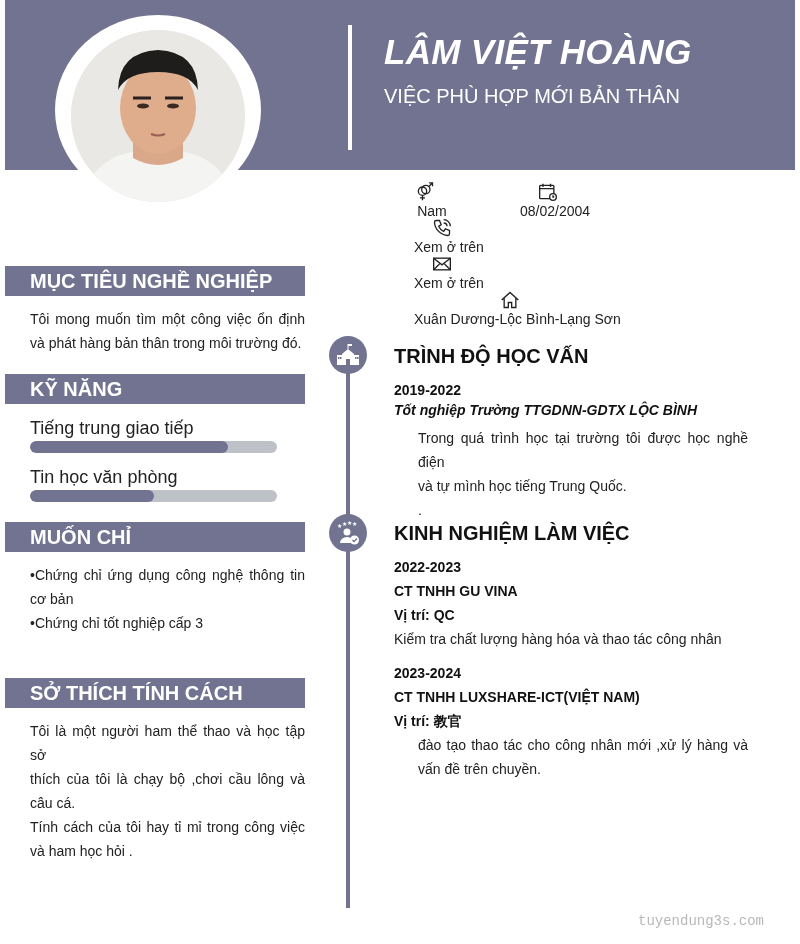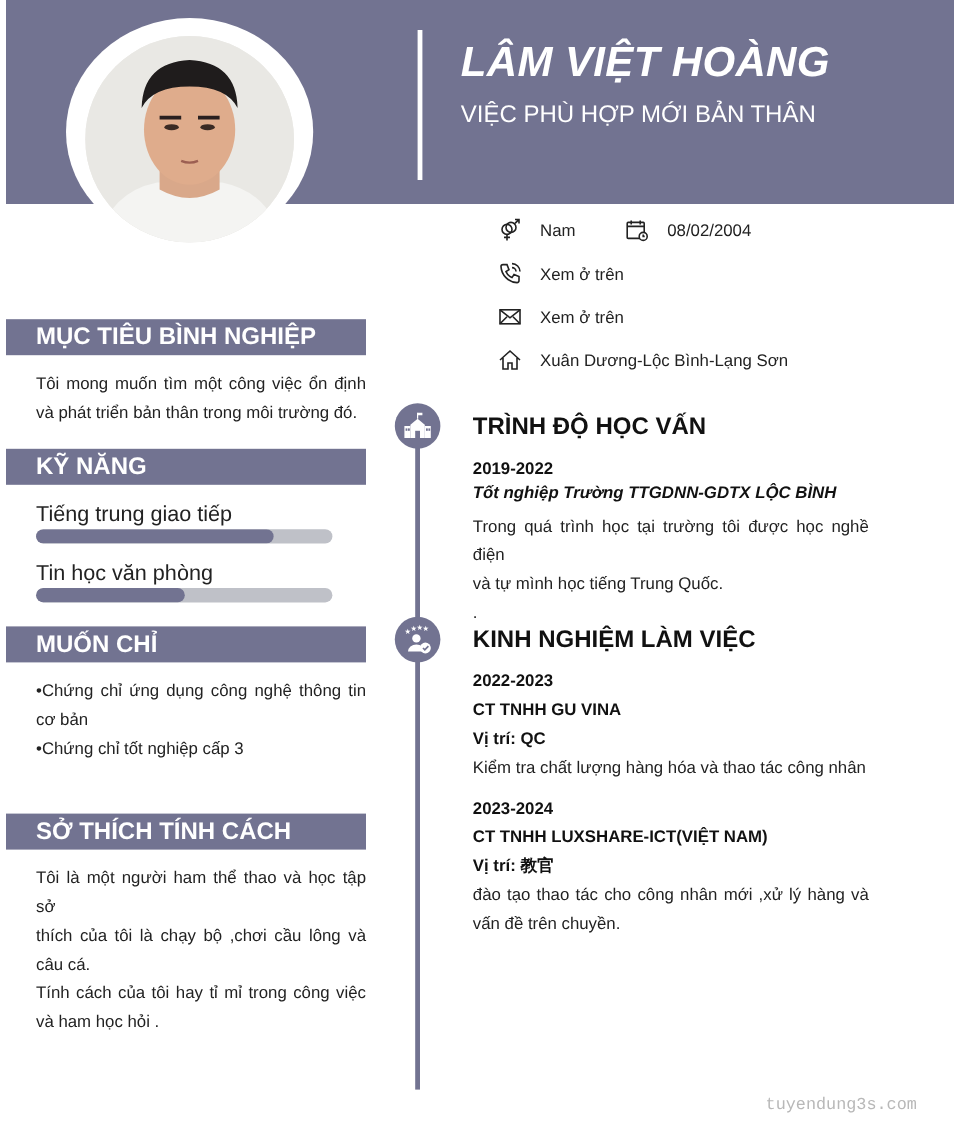--- a/index.html
+++ b/index.html
@@ -8,38 +8,38 @@
 
   .header-band { position: absolute; left: 5px; top: 0; width: 790px; height: 170px; background: #727391; }
   .avatar-ring { position: absolute; left: 55px; top: 15px; width: 206px; height: 190px; border-radius: 50%; background: #fff; }
   .avatar { position: absolute; left: 71px; top: 30px; width: 174px; height: 172px; border-radius: 50%; overflow: hidden; background: #ecebe8; }
   .avatar svg { width: 100%; height: 100%; display: block; }
 
   .title-bar { position: absolute; left: 348px; top: 25px; width: 4px; height: 125px; background: #fff; }
   .name { position: absolute; left: 384px; top: 32px; font-size: 35px; font-weight: bold; color: #fff; letter-spacing: 0.3px; font-style: italic; }
   .subtitle { position: absolute; left: 384px; top: 80px; width: 380px; font-size: 20px; line-height: 33px; color: #fff; }
 
-  .info { position: absolute; font-size: 14px; color: #222; display: flex; align-items: center; }
+  .info { position: absolute; font-size: 14px; color: #222; display: flex; align-items: center; flex-direction: column; }
   .info .ic { width: 22px; height: 22px; margin-right: 14px; display: inline-flex; align-items: center; justify-content: center; }
   .info svg { width: 20px; height: 20px; }
 
   .sec-head { position: absolute; left: 5px; width: 300px; height: 30px; background: #727391; color: #fff; font-weight: bold; font-size: 20px; line-height: 30px; padding-left: 25px; }
   .para { position: absolute; left: 30px; width: 275px; font-size: 14px; line-height: 24px; color: #222; text-align: justify; }
   .skill-label { position: absolute; left: 30px; font-size: 18px; color: #222; }
   .bar { position: absolute; left: 30px; width: 247px; height: 12px; border-radius: 6px; background: #bfc1c8; overflow: hidden; }
   .bar .fill { height: 100%; background: #727391; border-radius: 6px; }
 
   .timeline { position: absolute; left: 346px; top: 355px; width: 4px; height: 553px; background: #727391; }
   .tl-dot { position: absolute; width: 38px; height: 38px; border-radius: 50%; background: #727391; display: flex; align-items: center; justify-content: center; }
   .tl-dot svg { width: 26px; height: 26px; }
 
   .r-head { position: absolute; left: 394px; font-size: 20px; font-weight: bold; color: #111; }
   .r-line { position: absolute; left: 394px; font-size: 14px; color: #222; width: 330px; }
   .r-bold { font-weight: bold; color: #111; }
-  .r-para { line-height: 24px; text-align: justify; }
+  .r-para { line-height: 24px; text-align: justify; margin-left: 24px; }
 
   .watermark { position: absolute; left: 638px; top: 913px; font-family: "Liberation Mono", "DejaVu Sans Mono", monospace; font-size: 14px; color: #b8b8b8; }
 </style>
 </head>
 <body>
 
 <div class="header-band"></div>
 <div class="avatar-ring"></div>
 <div class="avatar">
   <svg viewBox="0 0 174 172">
@@ -102,24 +102,24 @@
 </div>
 <div class="info" style="left:414px; top:289px;">
   <span class="ic">
     <svg viewBox="0 0 24 24" fill="none" stroke="#222" stroke-width="1.6">
         <path d="M2 12L12 3l10 9M5 10v11h5v-6h4v6h5V10"></path>
       </svg>
   </span>
   <span>Xuân Dương-Lộc Bình-Lạng Sơn</span>
 </div>
 
-<div class="sec-head" style="top:266px;">MỤC TIÊU BÌNH NGHIỆP</div>
+<div class="sec-head" style="top:266px;">MỤC TIÊU NGHỀ NGHIỆP</div>
 <div class="para" style="top:307px;">
   <div style="text-align-last:justify;">Tôi mong muốn tìm một công việc ổn định</div>
-  <div>và phát triển bản thân trong môi trường đó.</div>
+  <div>và phát hàng bản thân trong môi trường đó.</div>
 </div>
 
 <div class="sec-head" style="top:374px;">KỸ NĂNG</div>
 <div class="skill-label" style="top:418px;">Tiếng trung giao tiếp</div>
 <div class="bar" style="top:441px;">
     <div class="fill" style="width:80%;"></div>
   </div>
 <div class="skill-label" style="top:467px;">Tin học văn phòng</div>
 <div class="bar" style="top:490px;">
     <div class="fill" style="width:50%;"></div>

